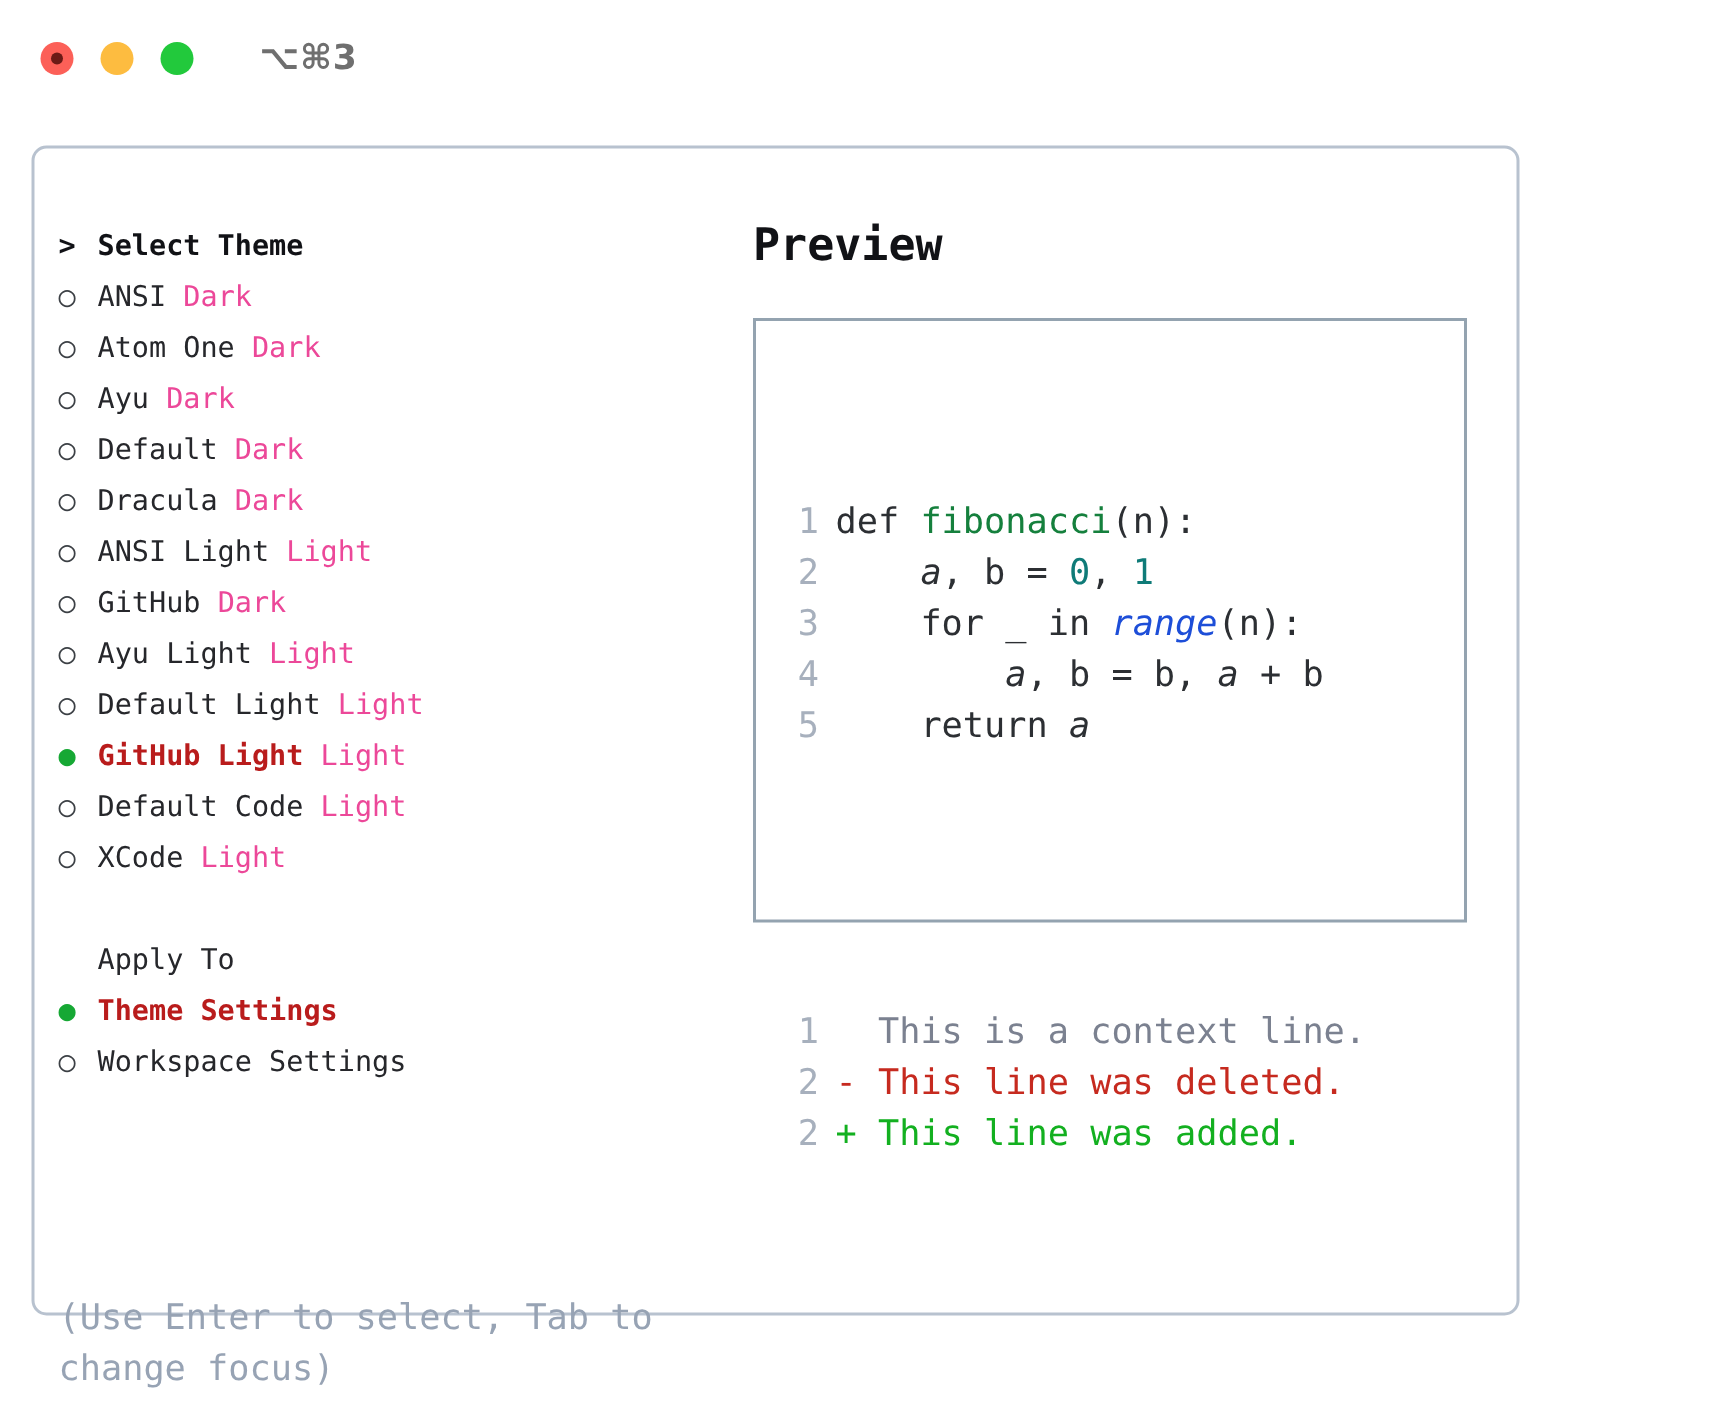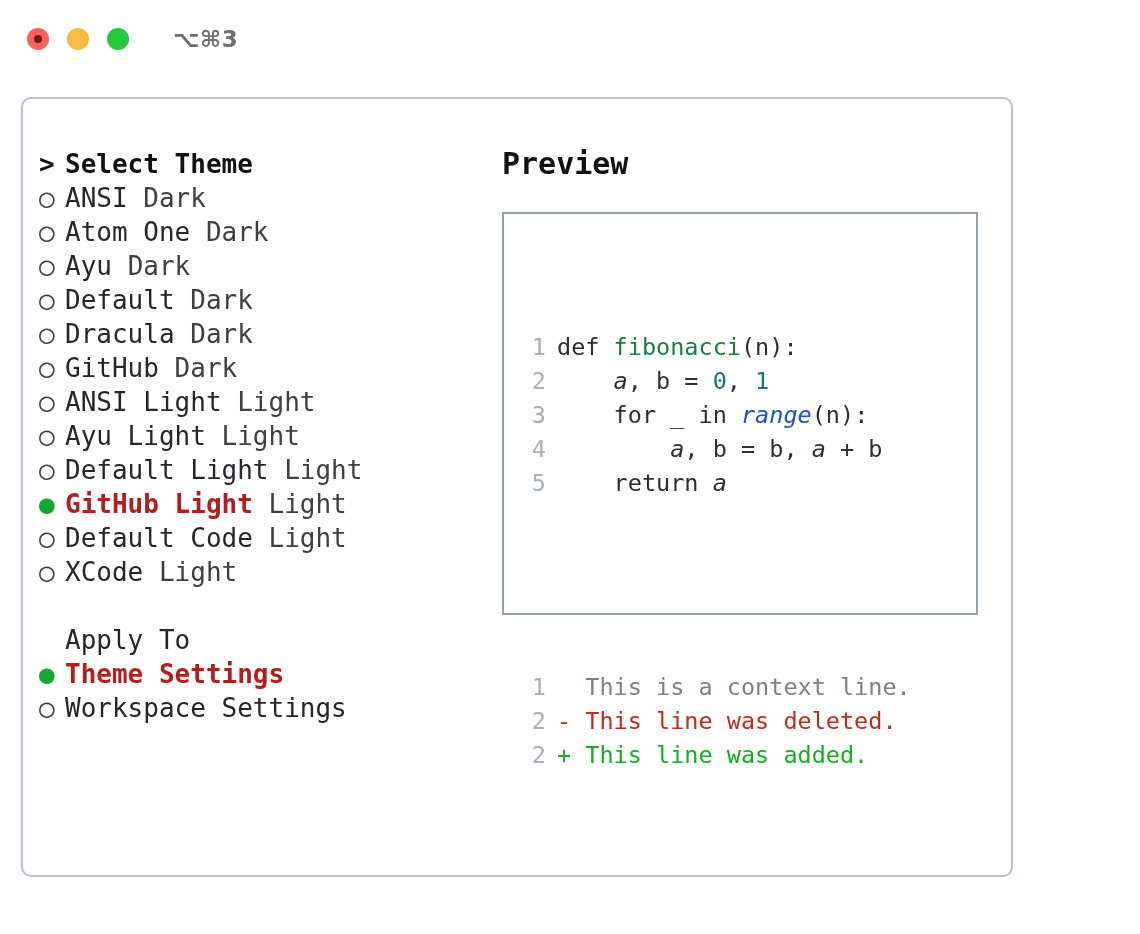--- a/index.html
+++ b/index.html
@@ -87,40 +87,40 @@
   }
 
   
   #left-col {
     position: absolute;
     left: 16px;
     top: 48px;
     width: 440px;
   }
   .row {
-    font-size: 26px;
+    font-size: 19px;
     line-height: 34px;
     white-space: pre;
     color: #26272b;
   }
   .section-title {
     font-weight: 700;
     color: #111216;
   }
   .bullet {
     display: inline-block;
     width: 26px;
   }
   .bullet.caret   { color: #111216; font-weight: 700; }
   .bullet.hollow  { color: #3c4045; }
   .bullet.filled  { color: #16a834; }
   .bullet.blank   { color: transparent; }
   .theme-name     { color: #26272b; }
   .theme-name.sel { color: #b91c1c; font-weight: bold; }
-  .badge          { color: #404040; text-align: right; }
+  .badge          { color: #ec4899; text-align: right; }
   .spacer         { height: 34px; }
 
   #hint {
     position: absolute;
     left: 16px;
     top: 762px;
     width: 420px;
     font-size: 23.5px;
     line-height: 34px;
     color: #97a3b4;
@@ -196,39 +196,40 @@
       <div id="left-col">
 
         <div class="row section-title"><span class="bullet caret">&gt;</span><span>Select Theme</span></div>
 
         <div id="theme-list">
             <div class="row"><span class="bullet hollow">○</span><span class="theme-name">ANSI</span> <span class="badge">Dark</span></div>
             <div class="row"><span class="bullet hollow">○</span><span class="theme-name">Atom One</span> <span class="badge">Dark</span></div>
             <div class="row"><span class="bullet hollow">○</span><span class="theme-name">Ayu</span> <span class="badge">Dark</span></div>
             <div class="row"><span class="bullet hollow">○</span><span class="theme-name">Default</span> <span class="badge">Dark</span></div>
             <div class="row"><span class="bullet hollow">○</span><span class="theme-name">Dracula</span> <span class="badge">Dark</span></div>
+            <div class="row"><span class="bullet hollow">○</span><span class="theme-name">ANSI Light</span> <span class="badge">Light</span></div>
             <div class="row"><span class="bullet hollow">○</span><span class="theme-name">GitHub</span> <span class="badge">Dark</span></div>
-            <div class="row"><span class="bullet hollow">○</span><span class="theme-name">ANSI Light</span> <span class="badge">Light</span></div>
             <div class="row"><span class="bullet hollow">○</span><span class="theme-name">Ayu Light</span> <span class="badge">Light</span></div>
             <div class="row"><span class="bullet hollow">○</span><span class="theme-name">Default Light</span> <span class="badge">Light</span></div>
             <div class="row"><span class="bullet filled">●</span><span class="theme-name sel">GitHub Light</span> <span class="badge">Light</span></div>
             <div class="row"><span class="bullet hollow">○</span><span class="theme-name">Default Code</span> <span class="badge">Light</span></div>
             <div class="row"><span class="bullet hollow">○</span><span class="theme-name">XCode</span> <span class="badge">Light</span></div>
           </div>
 
         <div class="spacer"></div>
 
         <div class="row"><span class="bullet blank">○</span><span>Apply To</span></div>
 
         <div id="apply-list">
             <div class="row"><span class="bullet filled">●</span><span class="theme-name sel">Theme Settings</span></div>
             <div class="row"><span class="bullet hollow">○</span><span class="theme-name">Workspace Settings</span></div>
           </div>
       </div>
 
+      <div id="hint">(Use Enter to select, Tab to change focus)</div>
 
       <div id="right-col">
         <div id="preview-title">Preview</div>
 
         <div id="preview-box">
           <div id="code">
             <div id="code-lines"><div class="cline"><span class="ln">1</span><span class="kw">def </span><span class="fn">fibonacci</span><span class="pl">(n):</span></div><div class="cline"><span class="ln">2</span><span class="pl">    </span><span class="var">a</span><span class="pl">, </span><span class="kw">b</span><span class="pl"> = </span><span class="num">0</span><span class="pl">, </span><span class="num">1</span></div><div class="cline"><span class="ln">3</span><span class="kw">    for _ in </span><span class="bi">range</span><span class="pl">(n):</span></div><div class="cline"><span class="ln">4</span><span class="pl">        </span><span class="var">a</span><span class="kw">, b = b, </span><span class="var">a</span><span class="kw"> + b</span></div><div class="cline"><span class="ln">5</span><span class="kw">    return </span><span class="var">a</span></div></div>
             <div class="gap"></div>
             <div id="diff-lines"><div class="cline"><span class="ln">1</span><span class="ctx"> </span><span class="ctx"> This is a context line.</span></div><div class="cline"><span class="ln">2</span><span class="del">-</span><span class="del"> This line was deleted.</span></div><div class="cline"><span class="ln">2</span><span class="add">+</span><span class="add"> This line was added.</span></div></div>
           </div>

